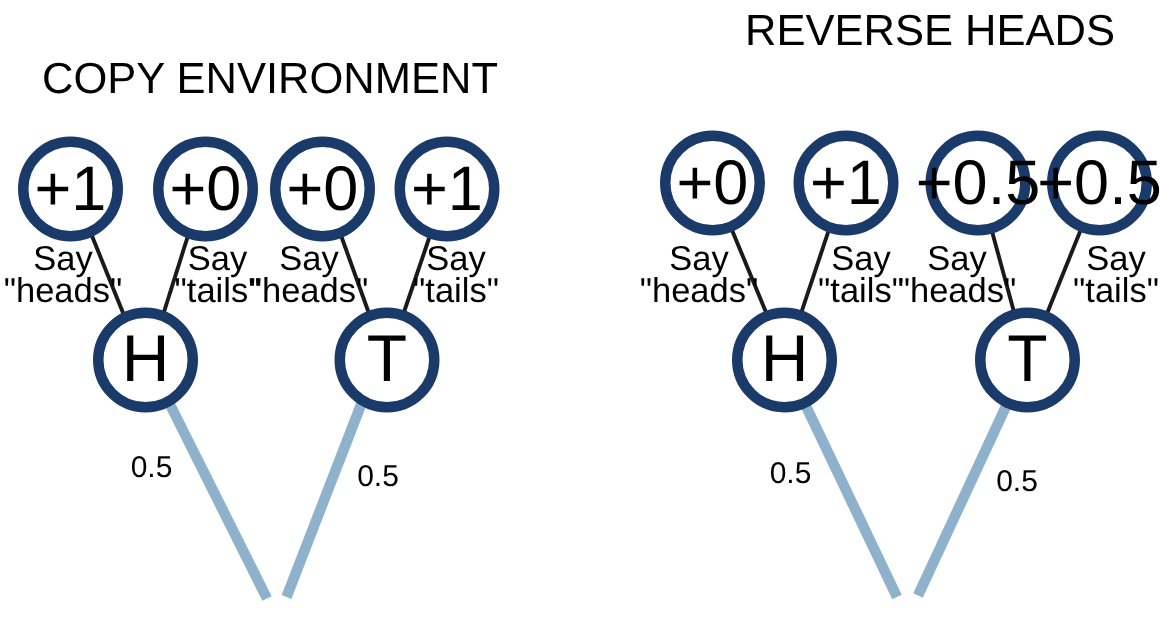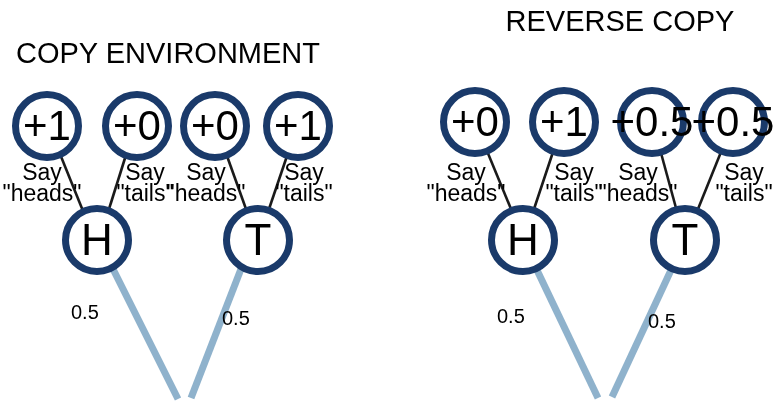--- a/index.html
+++ b/index.html
@@ -10,33 +10,33 @@
     --background:#ffffff;
   }
   html,body{margin:0;padding:0;background:var(--background);}
   .canvas{
     position:relative;width:781px;height:414px;overflow:hidden;
     font-family:"Liberation Sans", sans-serif;color:var(--text);
     background:var(--background);
   }
   .edges{position:absolute;left:0;top:0;width:781px;height:414px;}
   .title{position:absolute;font-size:29px;white-space:nowrap;line-height:34px;}
-  .title.left-title{left:16px;top:36px;}
+  .title.left-title{left:28px;top:36px;}
   .title.right-title{left:460px;top:4px;width:320px;text-align:center;}
   .node{
     position:absolute;width:56px;height:56px;border:7px solid var(--node-border);
     border-radius:50%;background:#fff;display:flex;align-items:center;justify-content:center;
   }
   .node .val{font-size:42px;white-space:nowrap;line-height:1;}
   .node .coin{font-size:44px;line-height:1;}
   .say-label{
     position:absolute;width:120px;top:162px;text-align:center;
     font-size:23px;line-height:21px;white-space:nowrap;
   }
-  .prob{position:absolute;width:60px;text-align:left;font-size:20px;}
+  .prob{position:absolute;width:60px;text-align:center;font-size:20px;}
 </style>
 </head>
 <body>
 
 <div class="canvas">
 
   <svg class="edges" viewBox="0 0 781 414" xmlns="http://www.w3.org/2000/svg">
 
     <line x1="60" y1="154" x2="83" y2="211" stroke-width="2.6" stroke="#1a1a1a"></line>
     <line x1="126" y1="155" x2="109" y2="209" stroke-width="2.6" stroke="#1a1a1a"></line>
@@ -52,21 +52,21 @@
     <line x1="721" y1="152" x2="698" y2="209" stroke-width="2.6" stroke="#1a1a1a"></line>
 
     <line x1="536" y1="268" x2="598" y2="398" stroke-width="7" stroke="#8fb2cc"></line>
     <line x1="672" y1="268" x2="612" y2="397" stroke-width="7" stroke="#8fb2cc"></line>
   </svg>
 
   <div class="title left-title">
     <span>COPY ENVIRONMENT</span>
   </div>
   <div class="title right-title">
-    <span>REVERSE COPY</span><br>
+    <span>REVERSE HEADS</span><br>
   </div>
 
   <div class="node" style="left:12px;top:91px">
       <span class="val">+1</span>
     </div>
   <div class="node" style="left:102px;top:91px">
       <span class="val">+0</span>
     </div>
   <div class="node" style="left:180px;top:91px">
       <span class="val">+0</span>

